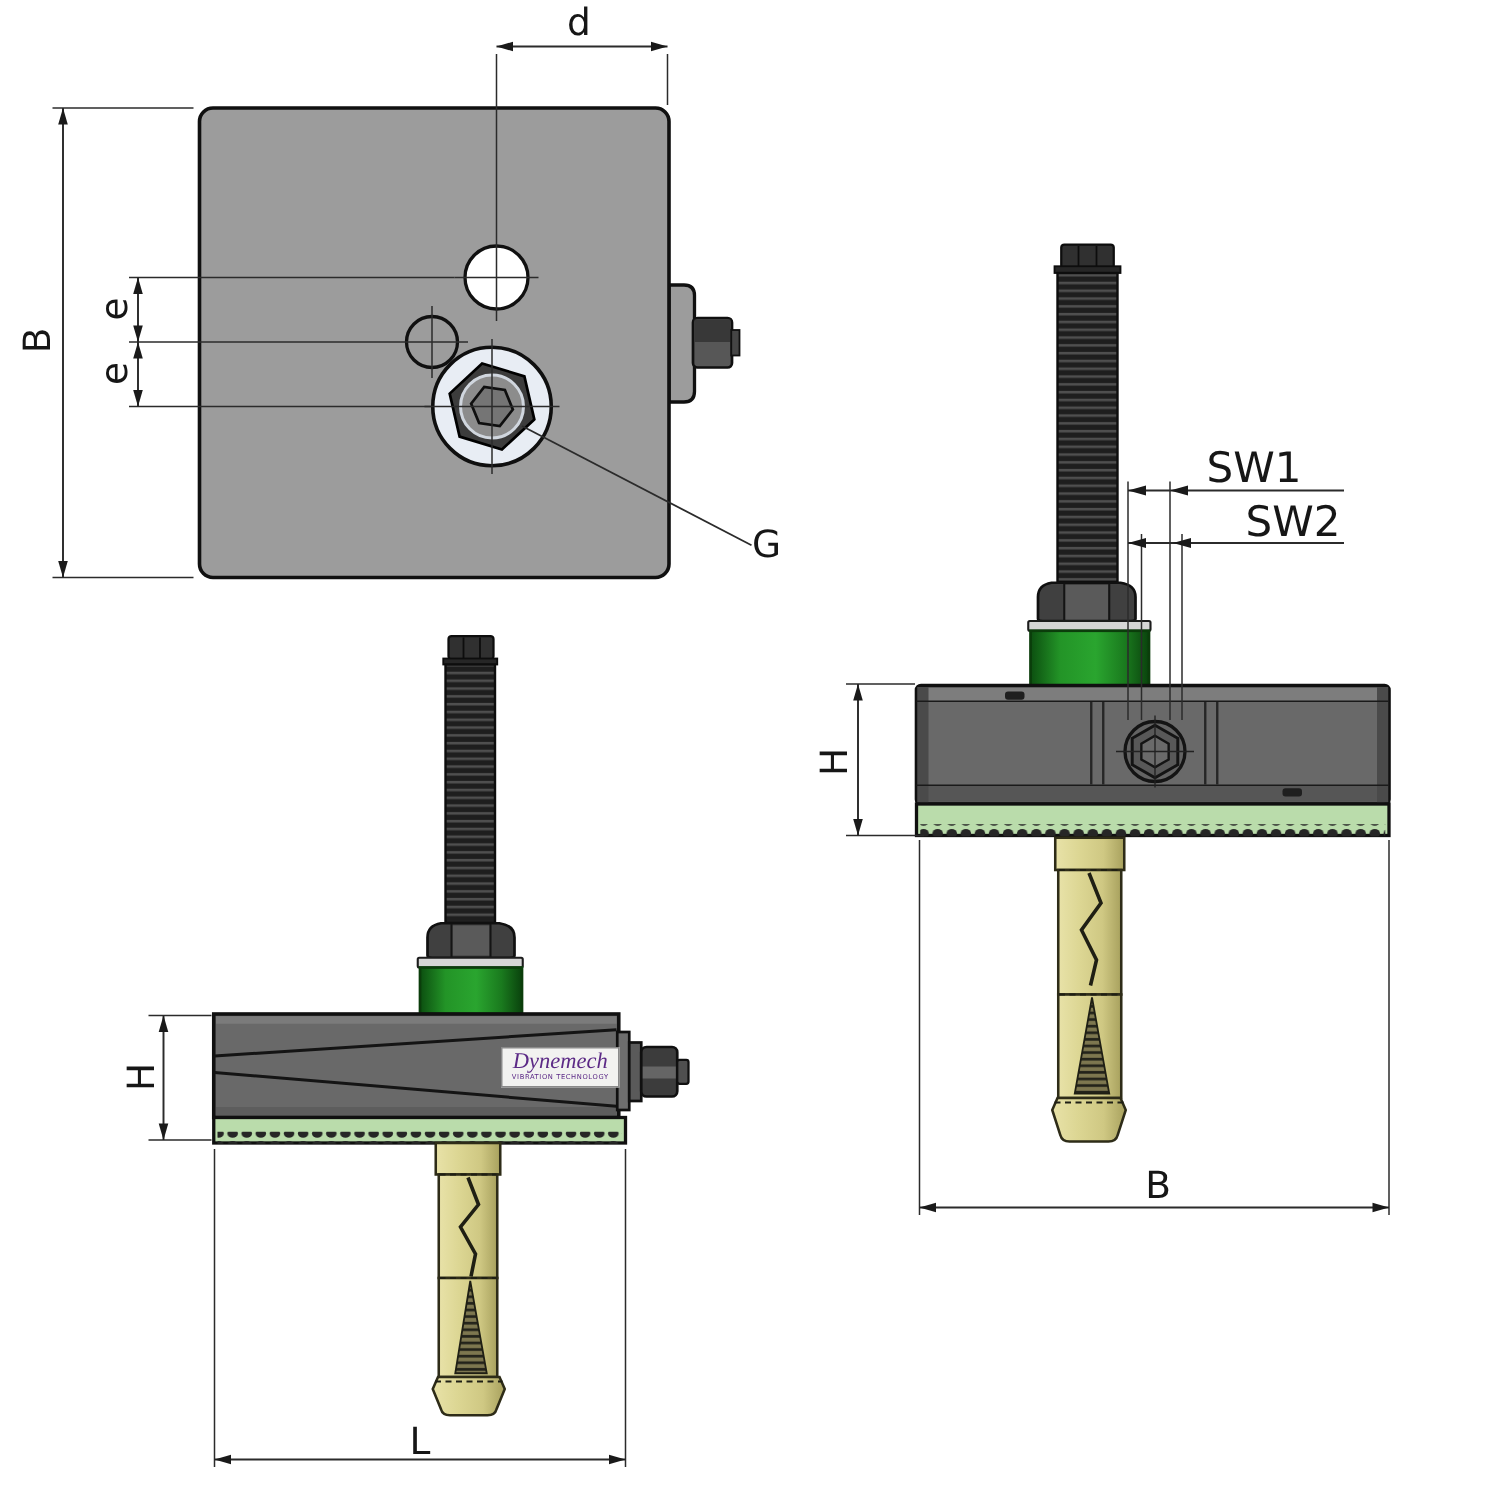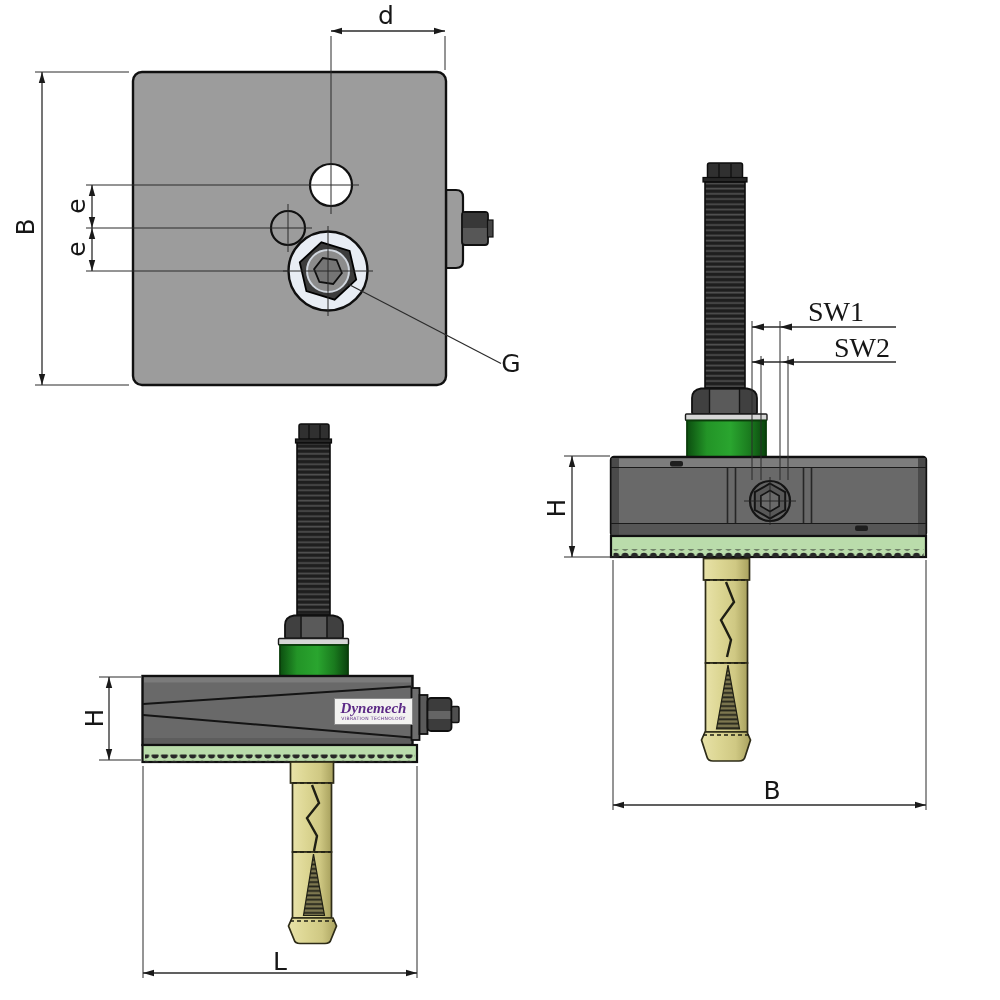--- a/index.html
+++ b/index.html
@@ -2,25 +2,25 @@
 <html><head>
 <meta charset="utf-8">
 <style>
   html,body{margin:0;padding:0;background:#ffffff;}
   #canvas{position:relative;width:1000px;height:1000px;background:#ffffff;overflow:hidden;
           font-family:"DejaVu Sans","Liberation Sans",sans-serif;}
   #draw{position:absolute;left:0;top:0;}
   .dim-label{position:absolute;transform:translate(-50%,-50%);font-size:25px;color:#161616;
              white-space:nowrap;line-height:1;}
   .dim-label.rot{transform:translate(-50%,-50%) rotate(-90deg);}
-  .dim-label.sw{font-size:28px;font-family:Liberation Serif, serif;}
+  .dim-label.sw{font-size:28px;}
   .logo{position:absolute;left:334px;top:698px;width:77px;height:25px;background:#f2f2f0;
         border:1px solid #8a8a8a;display:flex;flex-direction:column;align-items:center;
         justify-content:center;overflow:hidden;}
-  .logo .brand{font-family:"Liberation Serif","DejaVu Serif",serif;font-style:italic;font-weight:bold;
+  .logo .brand{font-family:"Liberation Serif","DejaVu Serif",serif;font-style:italic;font-weight:normal;
                font-size:15px;line-height:1;color:#5c2a86;}
   .logo .tagline{font-size:4.5px;letter-spacing:.4px;color:#5c2a86;line-height:1;margin-top:1px;}
 </style>
 </head>
 <body>
 
 <div id="canvas">
 
 <svg id="draw" width="1000" height="1000" viewBox="0 0 1000 1000">
   <defs>

